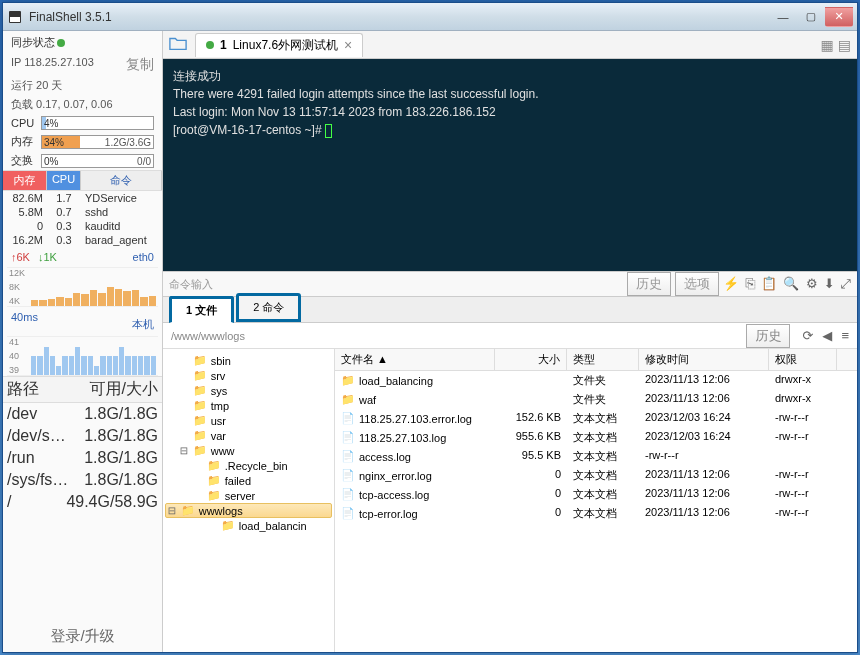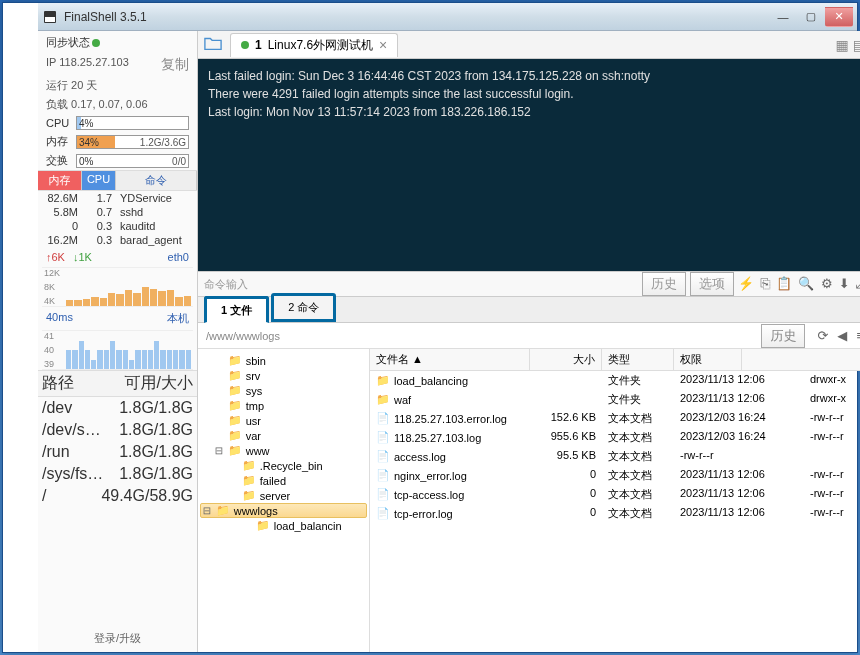--- a/index.html
+++ b/index.html
@@ -1,17 +1,17 @@
 <!DOCTYPE html>
 <html><head>
 <meta charset="utf-8">
 <style>
 * { box-sizing: border-box; margin: 0; padding: 0; font-family: "Microsoft YaHei", "Segoe UI", sans-serif; }
 body { background: linear-gradient(to bottom, #2a6bb8 0%, #4a8dd0 100%); width: 860px; height: 655px; overflow: hidden; }
-.window { position: absolute; top: 2px; left: 2px; right: 2px; bottom: 2px; background: #fff; border: 1px solid #1a4d8a; box-shadow: 0 0 8px rgba(0,0,0,0.3); padding-left: 35px; }
+.window { position: absolute; top: 2px; left: 2px; right: 2px; bottom: 2px; background: #fff; border: 1px solid #1a4d8a; box-shadow: 0 0 8px rgba(0,0,0,0.3); }
 .titlebar { height: 28px; background: linear-gradient(to bottom, #e8f0f8 0%, #d0dee8 50%, #c0d2e0 100%); display: flex; align-items: center; padding: 0 4px; border-bottom: 1px solid #a0b0c0; }
 .titlebar .icon { width: 16px; height: 16px; margin-right: 6px; }
 .titlebar .title { font-size: 12px; color: #333; flex: 1; }
 .win-controls { display: flex; gap: 0; }
 .win-btn { width: 28px; height: 20px; display: flex; align-items: center; justify-content: center; font-size: 11px; color: #333; cursor: pointer; border: 1px solid transparent; }
 .win-btn.close { background: linear-gradient(to bottom, #f0a0a0, #d06060); color: #fff; border-radius: 0 0 3px 3px; }
 .app-body { display: flex; height: calc(100% - 28px); }
 .sidebar { width: 160px; border-right: 1px solid #ccc; background: #fafafa; display: flex; flex-direction: column; font-size: 11px; color: #333; }
 .sidebar-row { padding: 4px 8px; display: flex; align-items: center; gap: 2px; }
 .sync-dot { width: 8px; height: 8px; border-radius: 50%; background: #4a4; }
@@ -24,39 +24,39 @@
 .bar-text { position: absolute; left: 2px; top: 0; font-size: 10px; line-height: 14px; }
 .bar-right { position: absolute; right: 2px; top: 0; font-size: 10px; line-height: 14px; color: #555; }
 .proc-header { display: flex; background: #eee; border-top: 1px solid #ddd; border-bottom: 1px solid #ddd; }
 .proc-header > div { padding: 2px 4px; font-size: 11px; border-right: 1px solid #ccc; text-align: center; }
 .ph-mem { width: 44px; background: #f06060; color: #fff; }
 .ph-cpu { width: 34px; background: #5090e0; color: #fff; }
 .ph-cmd { flex: 1; color: #3060b0; }
 .proc-row { display: flex; font-size: 11px; }
 .proc-row > div { padding: 1px 4px; }
 .pr-mem { width: 44px; text-align: right; }
-.pr-cpu { width: 34px; text-align: right; }
+.pr-cpu { width: 34px; text-align: center; }
 .pr-cmd { flex: 1; }
 .net-row { display: flex; padding: 4px 8px; gap: 8px; font-size: 11px; }
 .up { color: #d04040; }
 .down { color: #40a040; }
 .eth { color: #3060b0; margin-left: auto; }
 .spark { height: 40px; border-top: 1px solid #eee; border-bottom: 1px solid #eee; position: relative; margin: 0 4px; }
 .spark .yaxis { position: absolute; left: 2px; top: 0; bottom: 0; display: flex; flex-direction: column; justify-content: space-between; font-size: 9px; color: #888; }
 .bars { position: absolute; left: 24px; right: 2px; bottom: 0; top: 0; display: flex; align-items: flex-end; gap: 1px; }
 .bars > div { flex: 1; background: #f0b060; }
 .ping-head { display: flex; justify-content: space-between; padding: 4px 8px; font-size: 11px; }
-.ping-head .host { color: #3060b0; }
+.ping-head .host { color: #3060b0; margin-top: 6px; }
 .disk-table { border-top: 1px solid #ddd; }
 .disk-head { display: flex; background: #f4f4f4; border-bottom: 1px solid #ddd; }
 .disk-head > div, .disk-row > div { padding: 2px 4px; font-size: 16px; }
 .disk-path { width: 72px; overflow: hidden; text-overflow: ellipsis; white-space: nowrap; }
 .disk-size { flex: 1; text-align: right; }
 .disk-row { display: flex; }
-.login-link { text-align: center; padding: 6px; font-size: 11px; color: #666; margin-top: auto; }
+.login-link { text-align: center; padding: 6px; font-size: 15px; color: #666; margin-top: auto; }
 .main { flex: 1; display: flex; flex-direction: column; }
 .tabbar { height: 28px; background: #f4f4f4; border-bottom: 1px solid #ccc; display: flex; align-items: center; padding: 0 6px; gap: 8px; }
 .folder-icon svg { width: 18px; height: 16px; }
 .tab { height: 24px; padding: 0 10px; display: flex; align-items: center; gap: 6px; font-size: 12px; background: #fff; border: 1px solid #ccc; border-bottom: none; border-radius: 3px 3px 0 0; }
 .tab .dot { width: 8px; height: 8px; border-radius: 50%; background: #4a4; }
 .tab .close { color: #888; cursor: pointer; font-size: 14px; }
 .tabbar .right-icons { margin-left: auto; display: flex; gap: 4px; color: #888; }
 .right-icons span { cursor: pointer; font-size: 14px; }
 .terminal { flex: 0 0 212px; background: #0a2a3a; color: #e0e0e0; font-family: Consolas, monospace; font-size: 12px; padding: 8px 10px; overflow: hidden; line-height: 1.5; }
 .terminal .prompt { color: #e0e0e0; }
@@ -283,23 +283,24 @@
           <b>1</b>
           <span>Linux7.6外网测试机</span>
           <span class="close">×</span>
         </div>
         <div class="right-icons">
           <span>▦</span>
           <span>▤</span>
         </div>
       </div>
       <div class="terminal">
-        <div>Last failed login: Sun Dec  3 16:44:46 CST 2023 from 134.175.125.228 on ssh:notty</div>
+        <div>连接成功</div>
         <div>There were 4291 failed login attempts since the last successful login.</div>
         <div>Last login: Mon Nov 13 11:57:14 2023 from 183.226.186.152</div>
+        <div><span class="prompt">[root@VM-16-17-centos ~]# </span><span class="cursor"></span></div>
       </div>
       <div class="cmd-bar">
         <span class="input">命令输入</span>
         <span class="btn-small">历史</span>
         <span class="btn-small">选项</span>
         <div class="toolbar-icons">
           <span style="color:#4a4">⚡</span>
           <span>⎘</span>
           <span>📋</span>
           <span>🔍</span>
@@ -382,20 +383,21 @@
               <span class="exp"></span>
               <span class="fld">📁</span>
               <span>load_balancin</span>
             </div>
           </div>
         <div class="file-list">
           <div class="fl-head">
             <div class="col-name">文件名 ▲</div>
             <div class="col-size">大小</div>
             <div class="col-type">类型</div>
+            <div class="col-date">修改时间</div>
             <div class="col-perm">权限</div>
           </div>
           <div id="file-body">
               <div class="fl-row">
                 <div class="col-name">
                   <span class="file-ico folder">📁</span>
                   <span>load_balancing</span>
                 </div>
                 <div class="col-size"></div>
                 <div class="col-type">文件夹</div>

